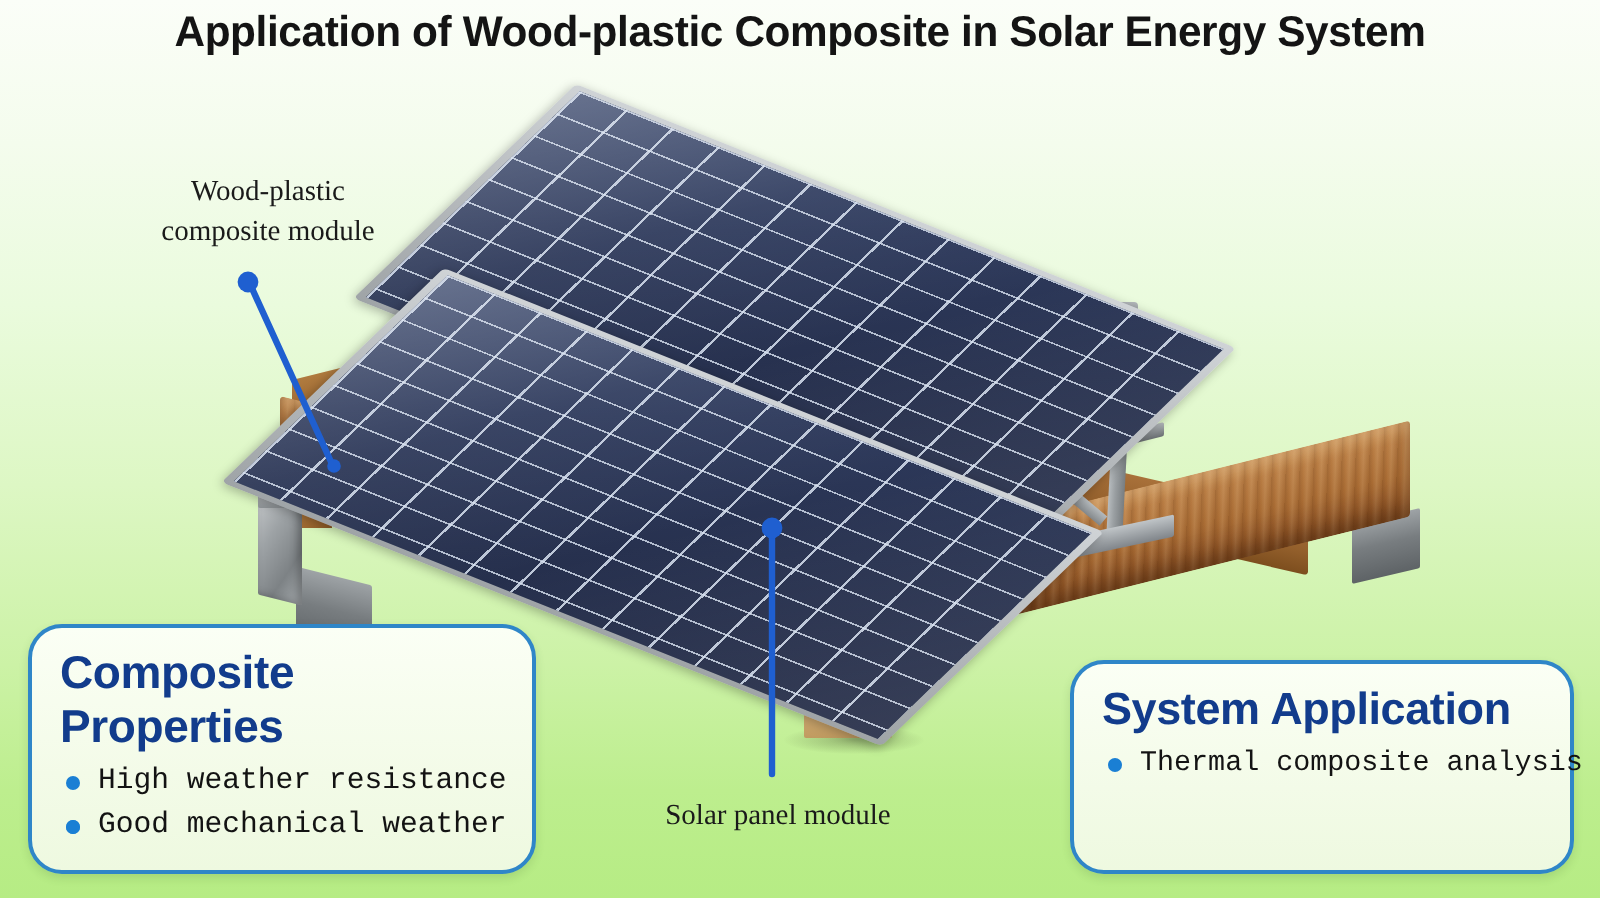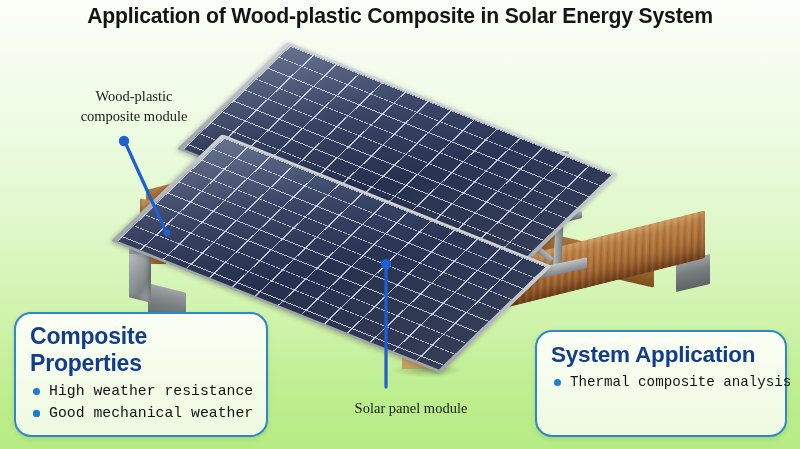--- a/index.html
+++ b/index.html
@@ -351,21 +351,21 @@
   .anno {
     position: absolute;
     z-index: 41;
     color: #1a1a1a;
     font-size: 14.5px;
     line-height: 20px;
     text-align: center;
     font-family: Liberation Serif, serif;
   }
   #anno-frame { left: 54px; top: 86px; width: 160px; }
-  #anno-panel { left: 316px; top: 398px; width: 190px; }
+  #anno-panel { left: 294px; top: 398px; width: 190px; }
 
   
   .callout {
     position: absolute;
     z-index: 45;
     box-sizing: border-box;
     border: 2.2px solid #2f86c8;
     border-radius: 17px;
     background: linear-gradient(to bottom, #fbfff5 0%, #f3fbe8 60%, #eef9e0 100%);
     box-shadow: 0 2px 5px rgba(40,80,30,0.14);

